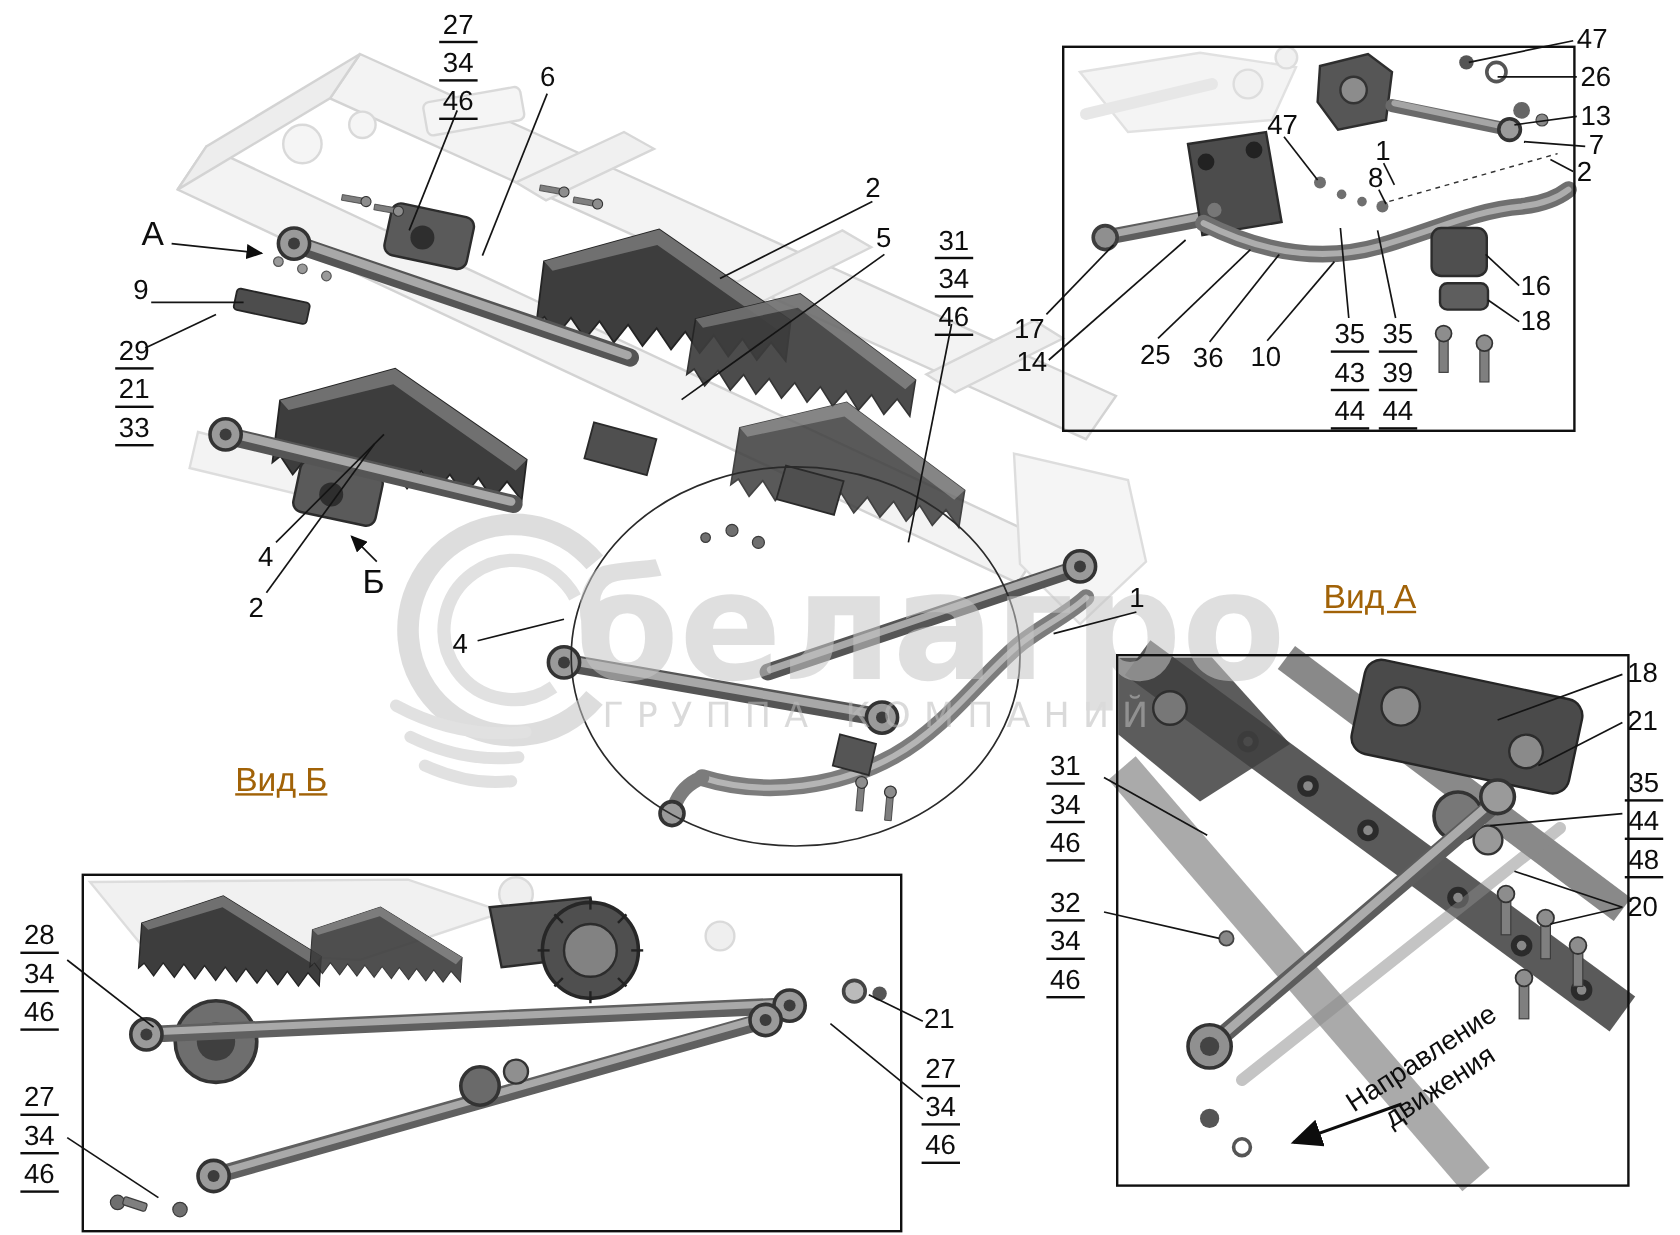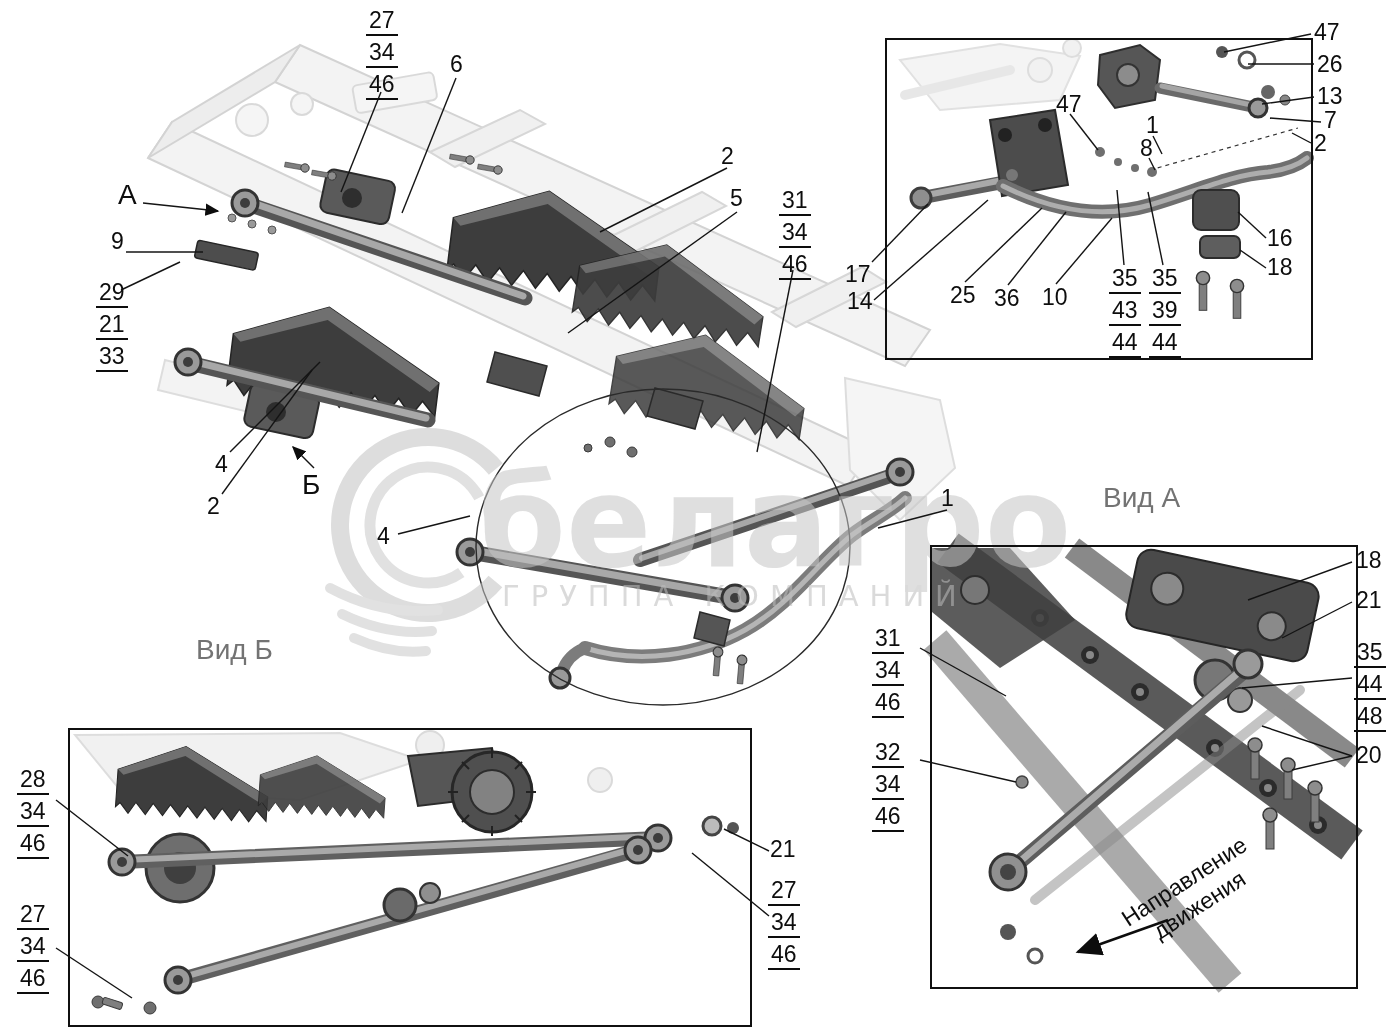--- a/index.html
+++ b/index.html
@@ -3,21 +3,21 @@
 <meta charset="utf-8">
 <style>
   html,body{margin:0;padding:0;background:#fff;}
   .canvas{position:relative;width:1400px;height:1029px;background:#ffffff;
           font-family:"Liberation Sans",sans-serif;overflow:hidden;}
   svg.art{position:absolute;left:0;top:0;}
   .inset{position:absolute;border:2px solid #101010;background:transparent;}
   #box1{left:885px;top:38px;width:424px;height:318px;}
   #box2{left:930px;top:545px;width:424px;height:440px;}
   #box3{left:68px;top:728px;width:680px;height:295px;}
-  .view-label{position:absolute;font-size:28px;color:#737373;white-space:nowrap;}
+  .view-label{position:absolute;font-size:28px;color:#a16207;white-space:nowrap;text-decoration:underline;}
   #view-a-label{left:1103px;top:482px;}
   #view-b-label{left:196px;top:634px;}
   .dir-label{position:absolute;left:1092px;top:866px;width:200px;text-align:center;
              font-size:23px;line-height:1.2;color:#0d0d0d;transform:rotate(-33deg);}
   .co{position:absolute;color:#0d0d0d;font-size:23px;line-height:1.05;white-space:nowrap;}
   .co .cl{border-bottom:2px solid #0d0d0d;padding:0 3px 2px;margin:0 0 4px;
           text-align:center;width:-moz-max-content;width:max-content;}
   .co .cn{display:inline-block;}
   .co.letter{font-size:28px;}
 </style>

